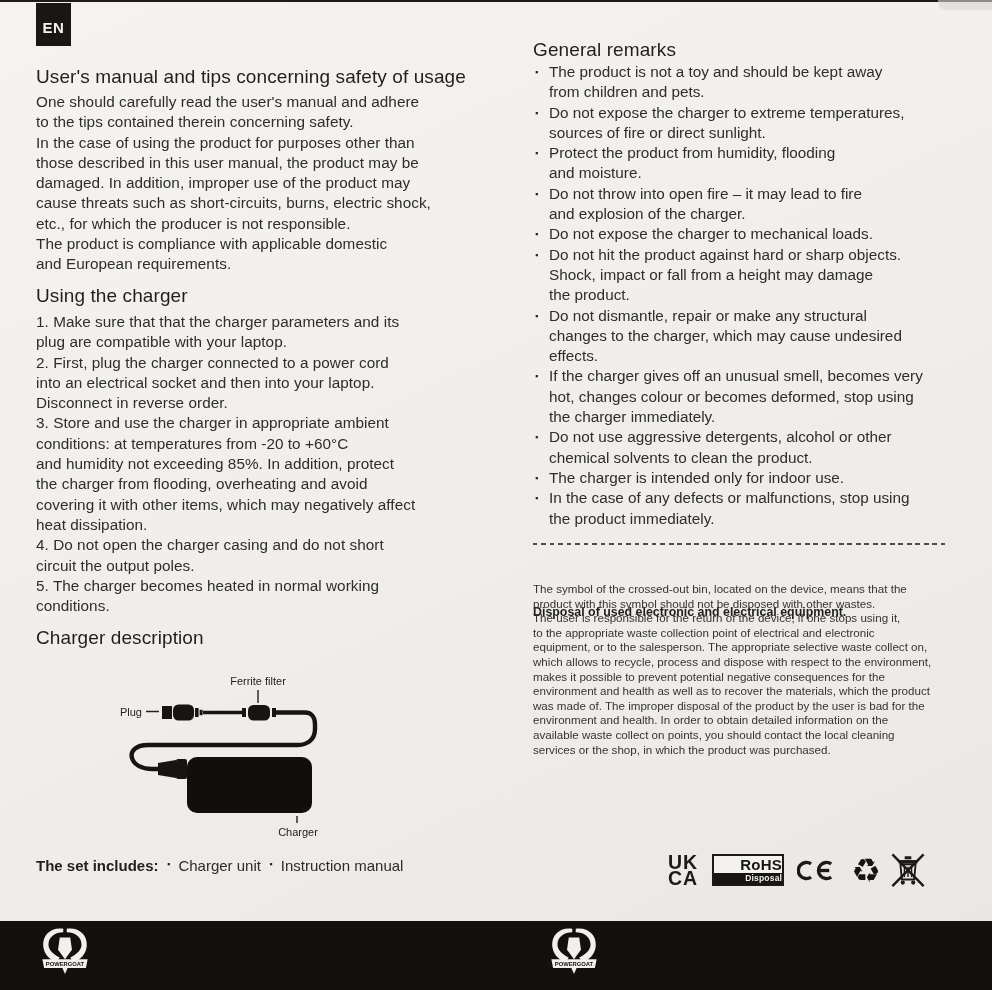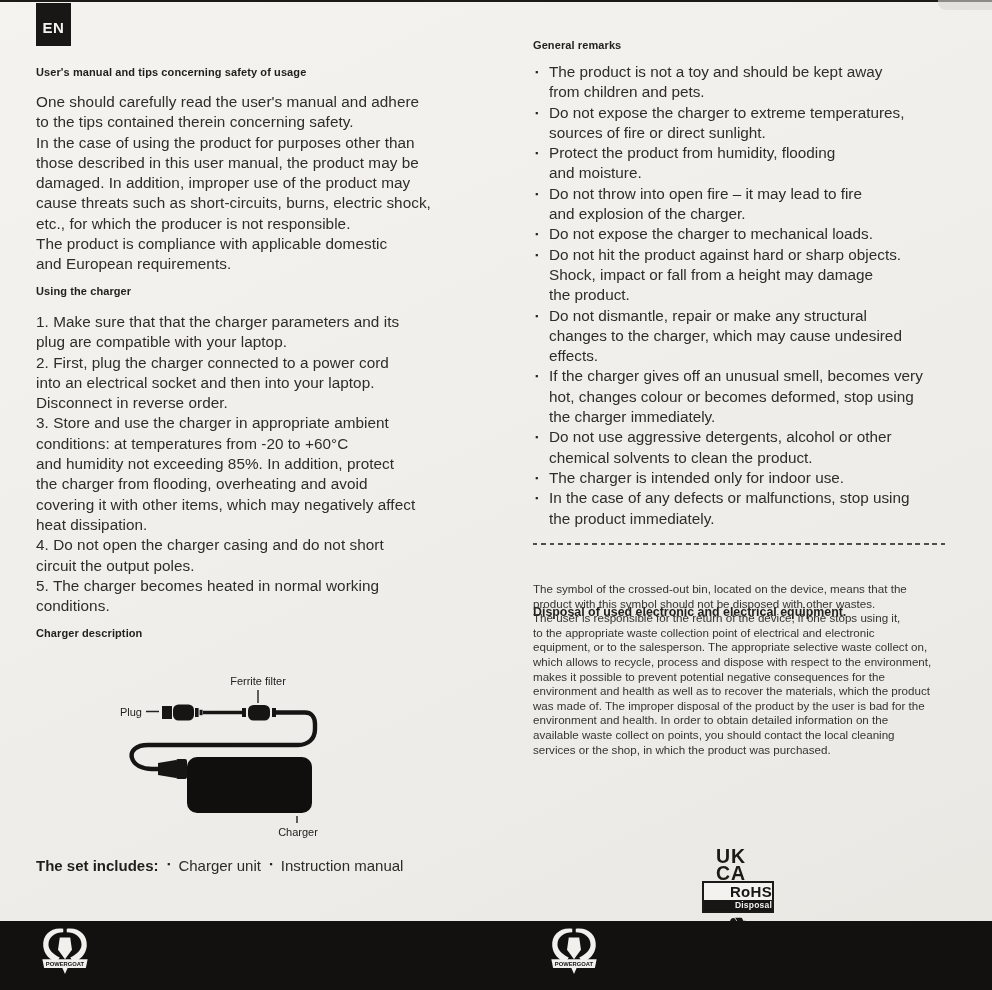--- a/index.html
+++ b/index.html
@@ -17,21 +17,21 @@
   .scan-smudge { left: 938px; top: 0; width: 54px; height: 10px; background: #d9d7d3; opacity: .6; border-radius: 0 0 0 8px; }
 
   .en-badge {
     left: 36px; top: 3px; width: 35px; height: 43px; background: #181715;
     color: #f4f3f0; font-weight: 700; font-size: 15px;
     display: flex; align-items: center; justify-content: center; padding-top: 5px;
     letter-spacing: .5px;
     text-align: center;
   }
 
-  .heading { font-weight: 700; font-size: 11px; color: #201f1b; letter-spacing: .1px; }
+  .heading { font-weight: 400; font-size: 19px; color: #201f1b; letter-spacing: .1px; }
   .body-text { font-size: 15.3px; line-height: 20.3px; white-space: pre; letter-spacing: .05px; color: #2e2d29; }
 
   .h-safety { left: 36px; top: 66px; }
   .b-safety { left: 36px; top: 92px; }
   .h-using  { left: 36px; top: 285px; }
   .b-using  { left: 36px; top: 312px; }
   .h-chdesc { left: 36px; top: 627px; }
 
   .diagram { left: 58px; top: 663px; }
   .diagram text { font-family: "Liberation Sans", sans-serif; font-size: 11px; fill: #232220; }
@@ -45,21 +45,21 @@
   .remarks li { display: flex; }
   .r-marker { flex: 0 0 14px; font-size: 9px; line-height: 20.3px; color: #232220; }
   .r-text { white-space: pre; color: #2e2d29; }
 
   .divider { left: 533px; top: 543px; width: 412px; height: 2px;
     background: repeating-linear-gradient(90deg, #504e49 0 4.5px, transparent 4.5px 8.5px); }
 
   .h-disposal { left: 533px; top: 561px; font-size: 12.4px; font-weight: 700; color: #201f1b; margin-top: 44px; }
   .b-disposal { left: 533px; top: 582px; font-size: 11.6px; line-height: 14.6px; white-space: pre; color: #353430; }
 
-  .certs { left: 688px; top: 848px; height: 44px; display: flex; align-items: center; flex-direction: column; }
+  .certs { left: 668px; top: 848px; height: 44px; display: flex; align-items: center; }
   .ukca { display: flex; flex-direction: column; font-weight: 700; font-size: 19.5px; line-height: 16.5px; letter-spacing: 1px; color: #1b1a18; }
   .rohs { margin-left: 14px; width: 72px; border: 2.5px solid #1b1a18; text-align: right; background: #f4f2ef; }
   .rohs-top { font-weight: 700; font-size: 15px; line-height: 17px; color: #171614; letter-spacing: .3px; }
   .rohs-bot { background: #171614; color: #f2f1ee; font-weight: 700; font-size: 8.5px; line-height: 11px; letter-spacing: .2px; }
   .ce { margin-left: 13px; }
   .recycle { margin-left: 11px; font-family: "DejaVu Sans", sans-serif; font-size: 33px; line-height: 33px; color: #171512; }
   .weee { margin-left: 9px; }
 
   .footer { left: 0; top: 921px; width: 992px; height: 69px; background: #131110; }
   .goat-1 { left: 37px; top: 927px; }

